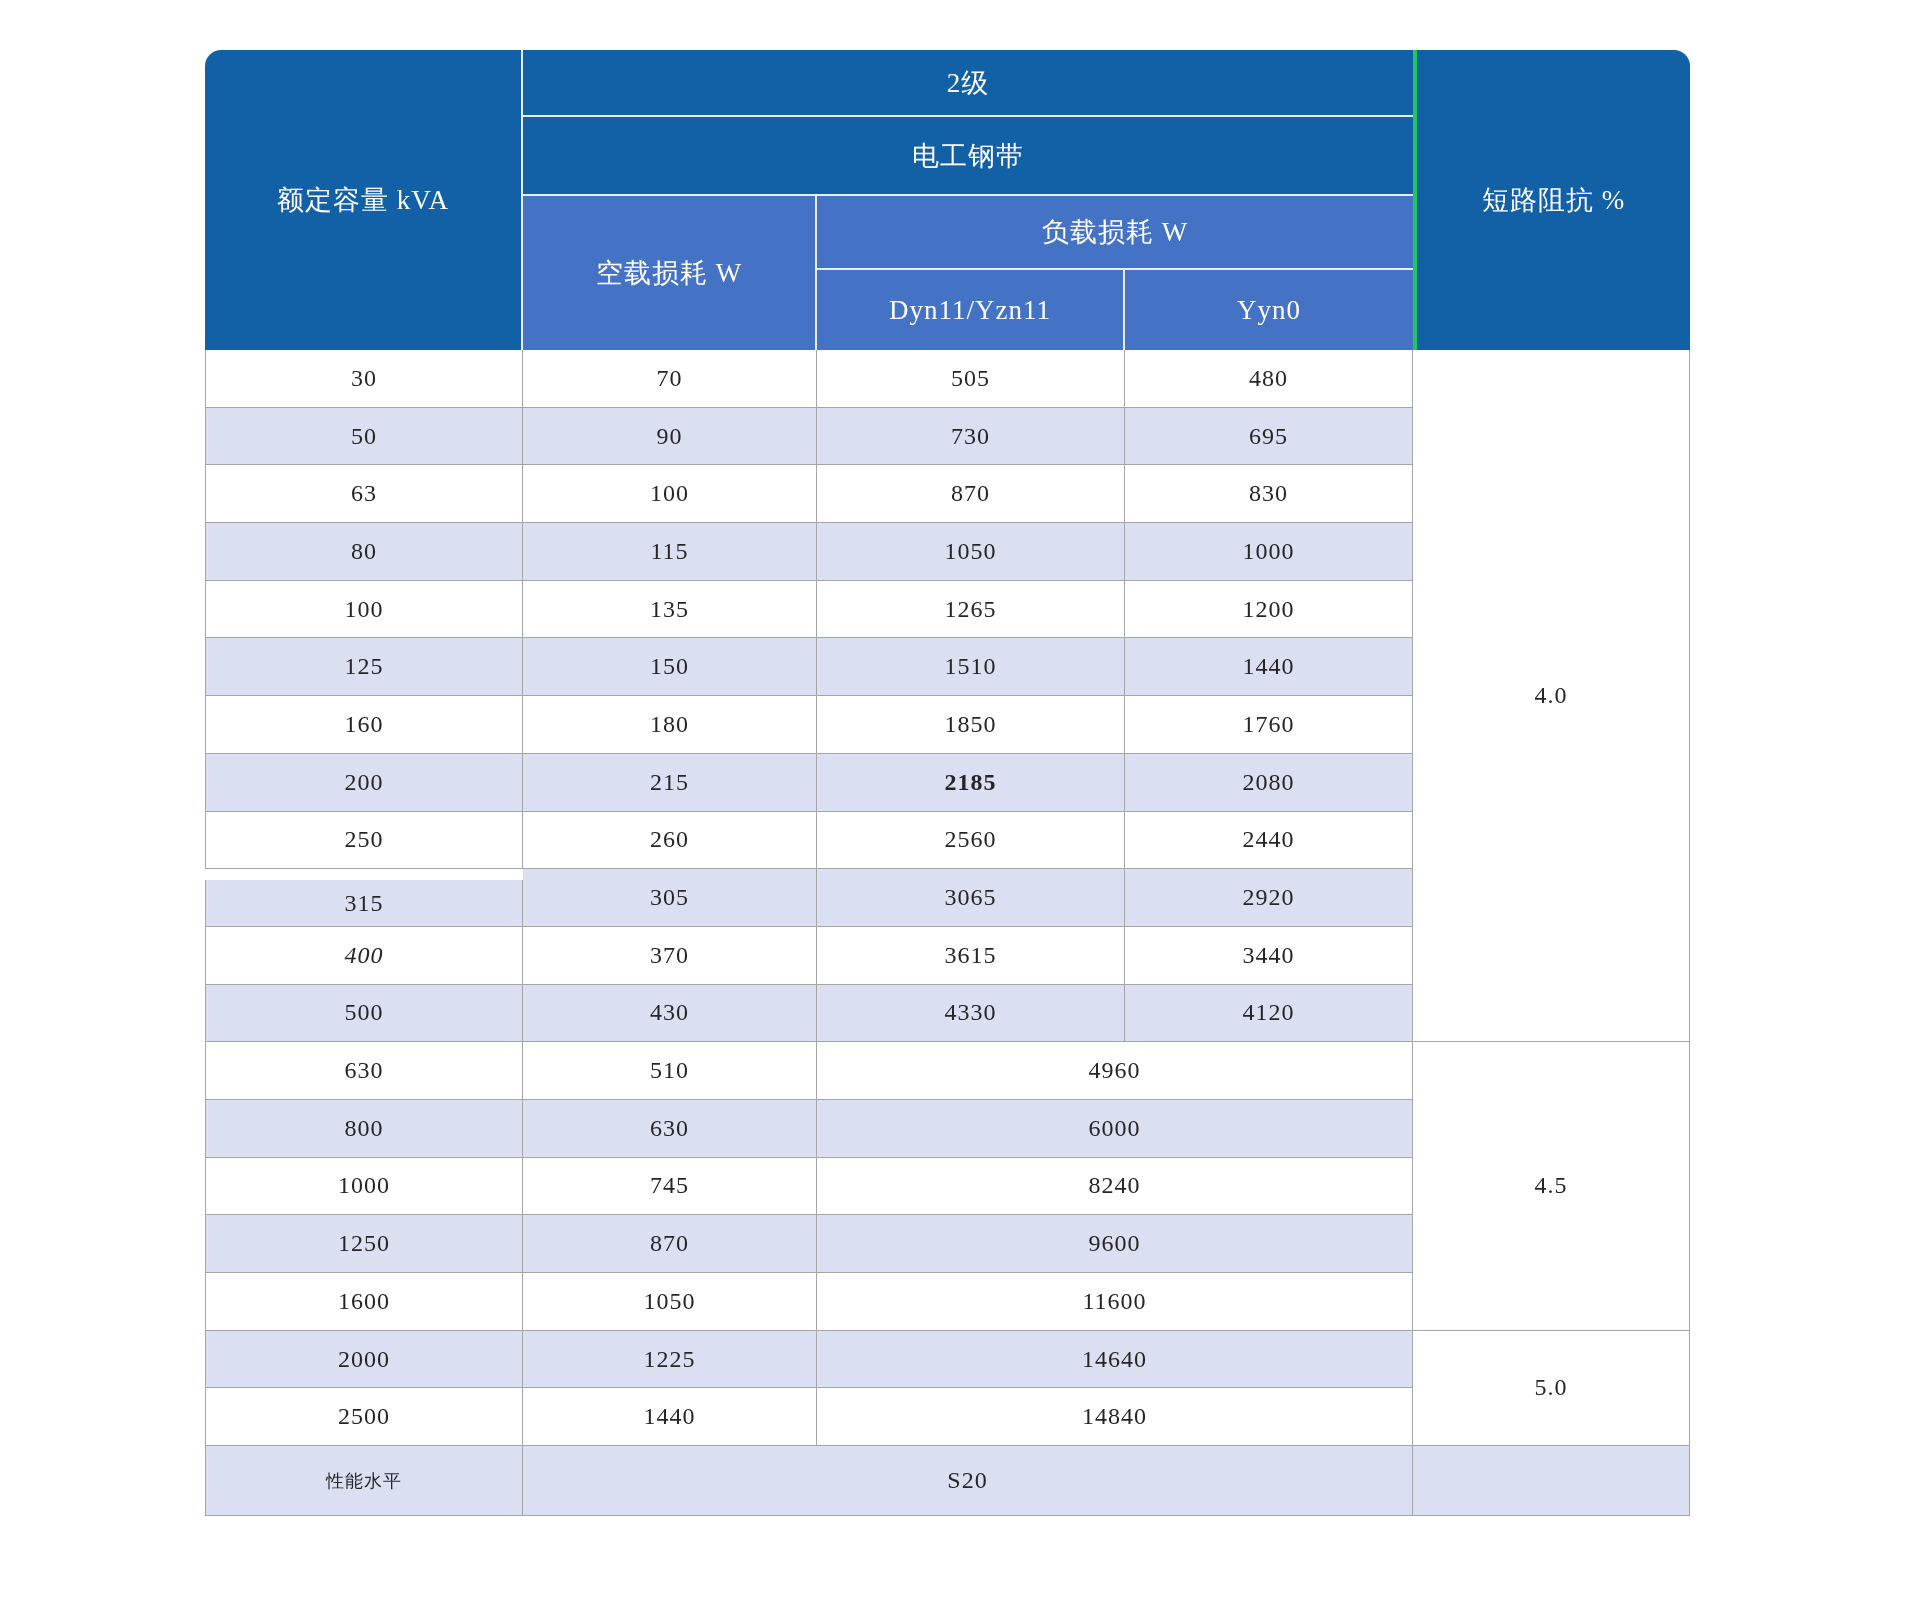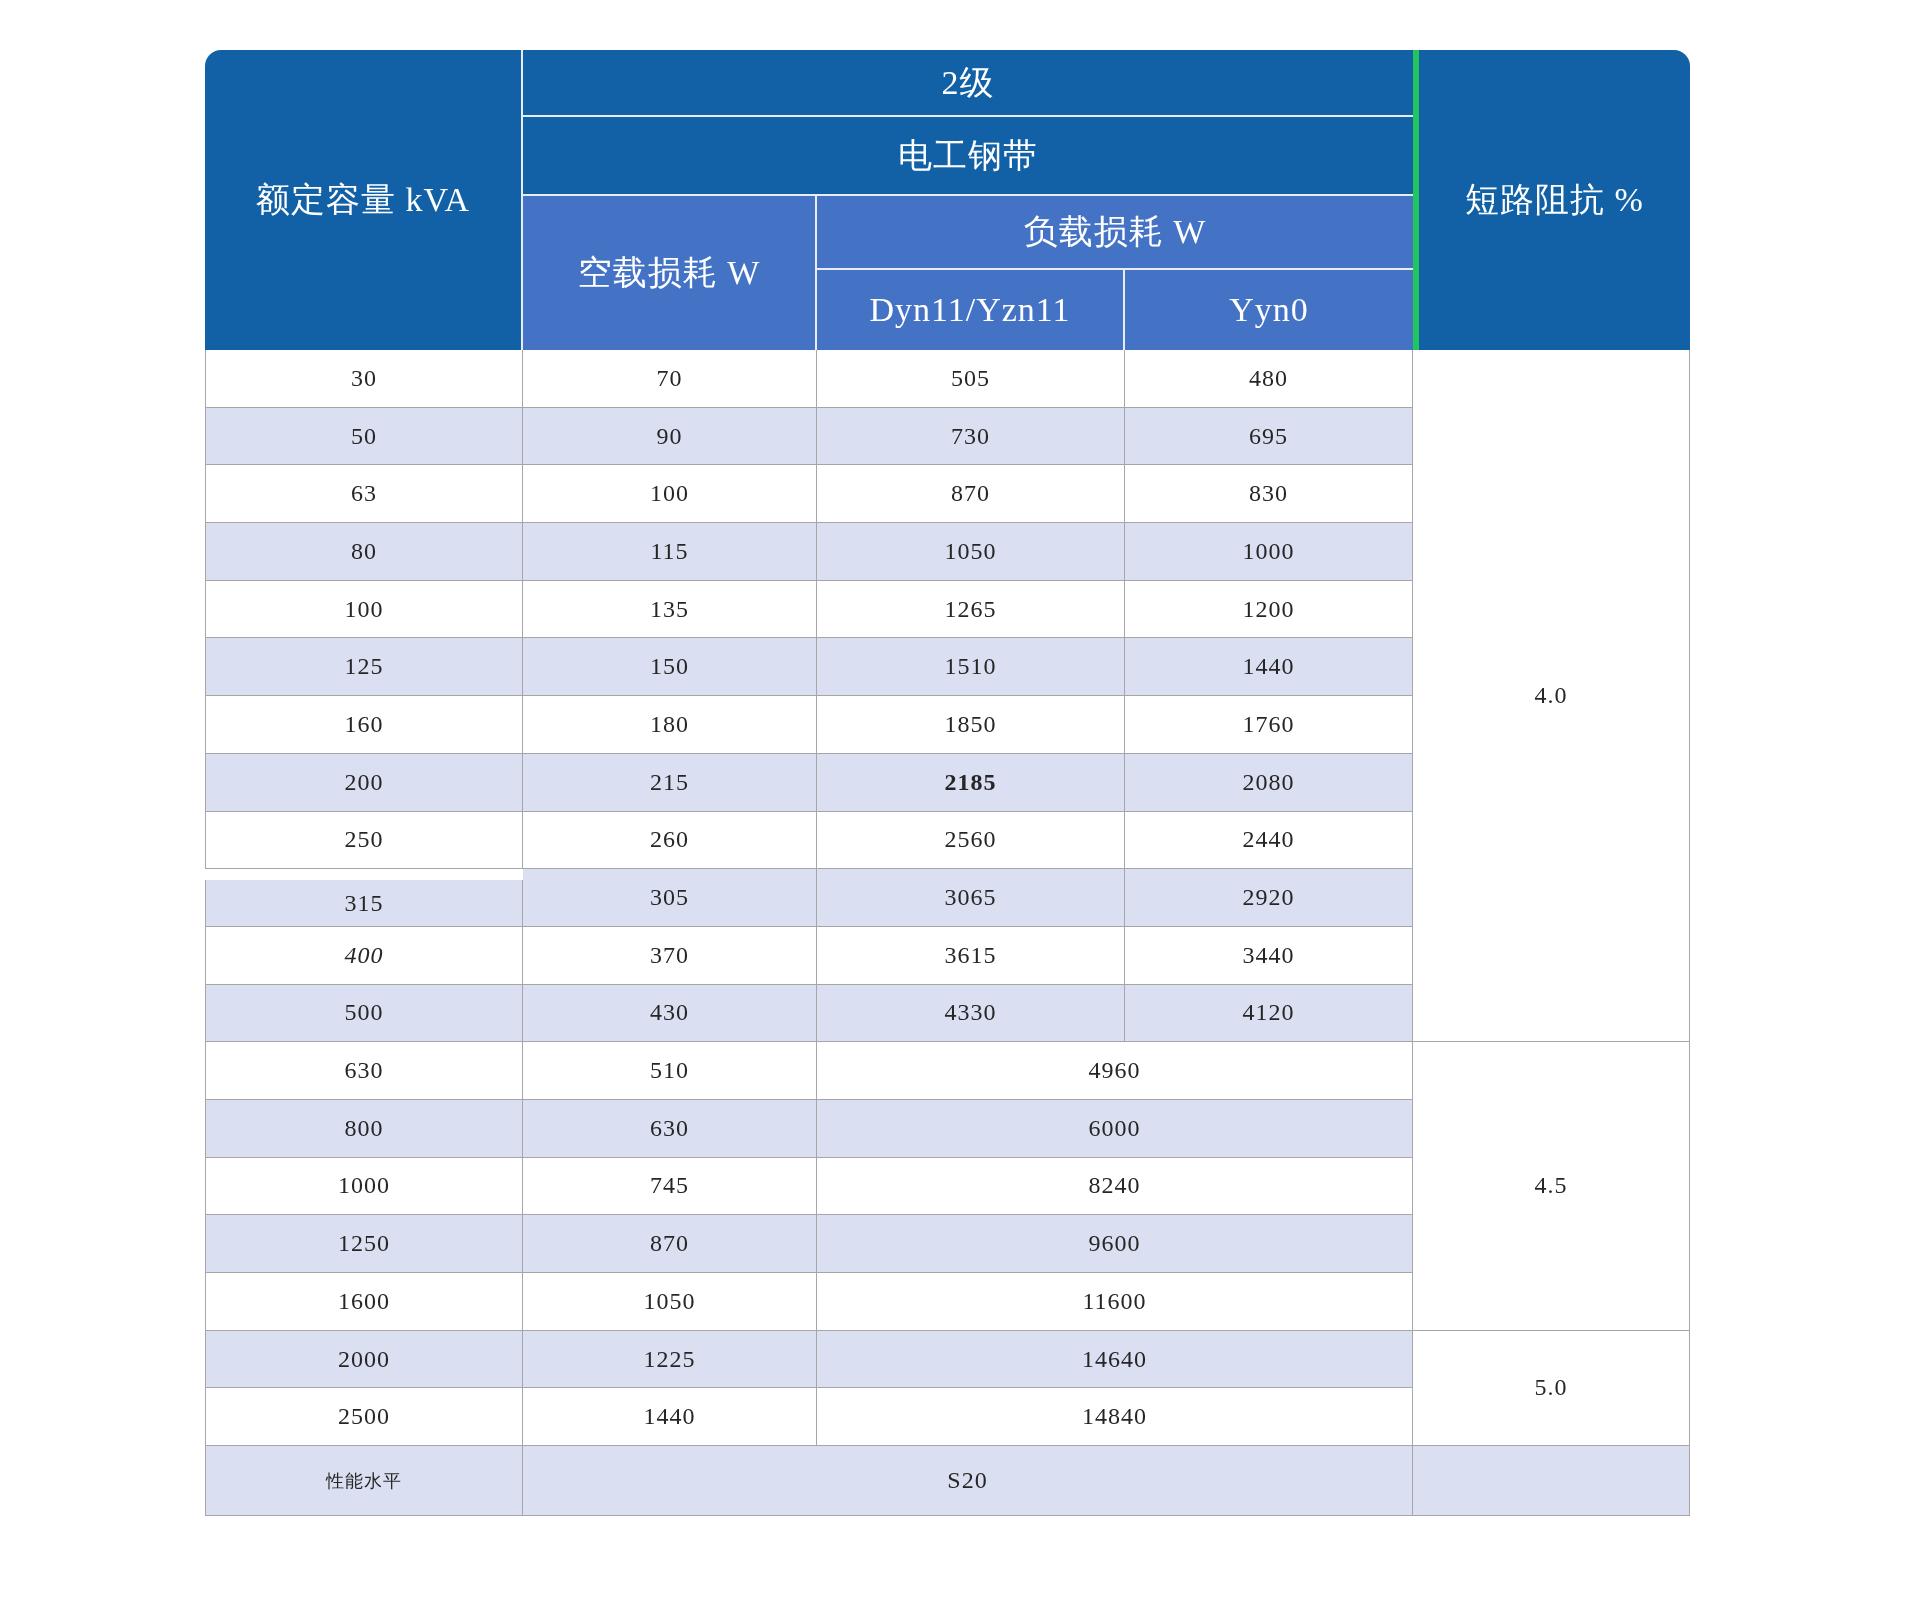--- a/index.html
+++ b/index.html
@@ -14,31 +14,31 @@
     left: 205px; top: 50px;
     width: 1485px; height: 1466px;
     display: grid;
     grid-template-columns: 318px 294px 308px 288px 277px;
     grid-template-rows: 67px 79px 74px 80px repeat(19, 57.7px) 70px;
     background: #ffffff;
   }
   .hcell {
     display: flex; align-items: center; justify-content: center;
     color: #ffffff;
-    font-size: 34px;
+    font-size: 27px;
     letter-spacing: 1px;
     box-sizing: border-box;
   }
   .dark { background: #1261A7; }
   .mid  { background: #4473C5; }
   .corner-tl { border-top-left-radius: 16px; }
   .corner-tr { border-top-right-radius: 16px; }
   .sep-r { border-right: 2px solid #e8edf5; }
   .sep-b { border-bottom: 2px solid #e8edf5; }
-  .sep-l { border-left: 6px solid #22c55e; }
+  .sep-l { border-left: 4px solid #22c55e; }
   .dcell {
     display: flex; align-items: center; justify-content: center;
     font-size: 24px;
     color: #262626;
     background: #ffffff;
     border-right: 1px solid #A6A6A6;
     border-bottom: 1px solid #A6A6A6;
     box-sizing: border-box;
     letter-spacing: 1px;
   }

